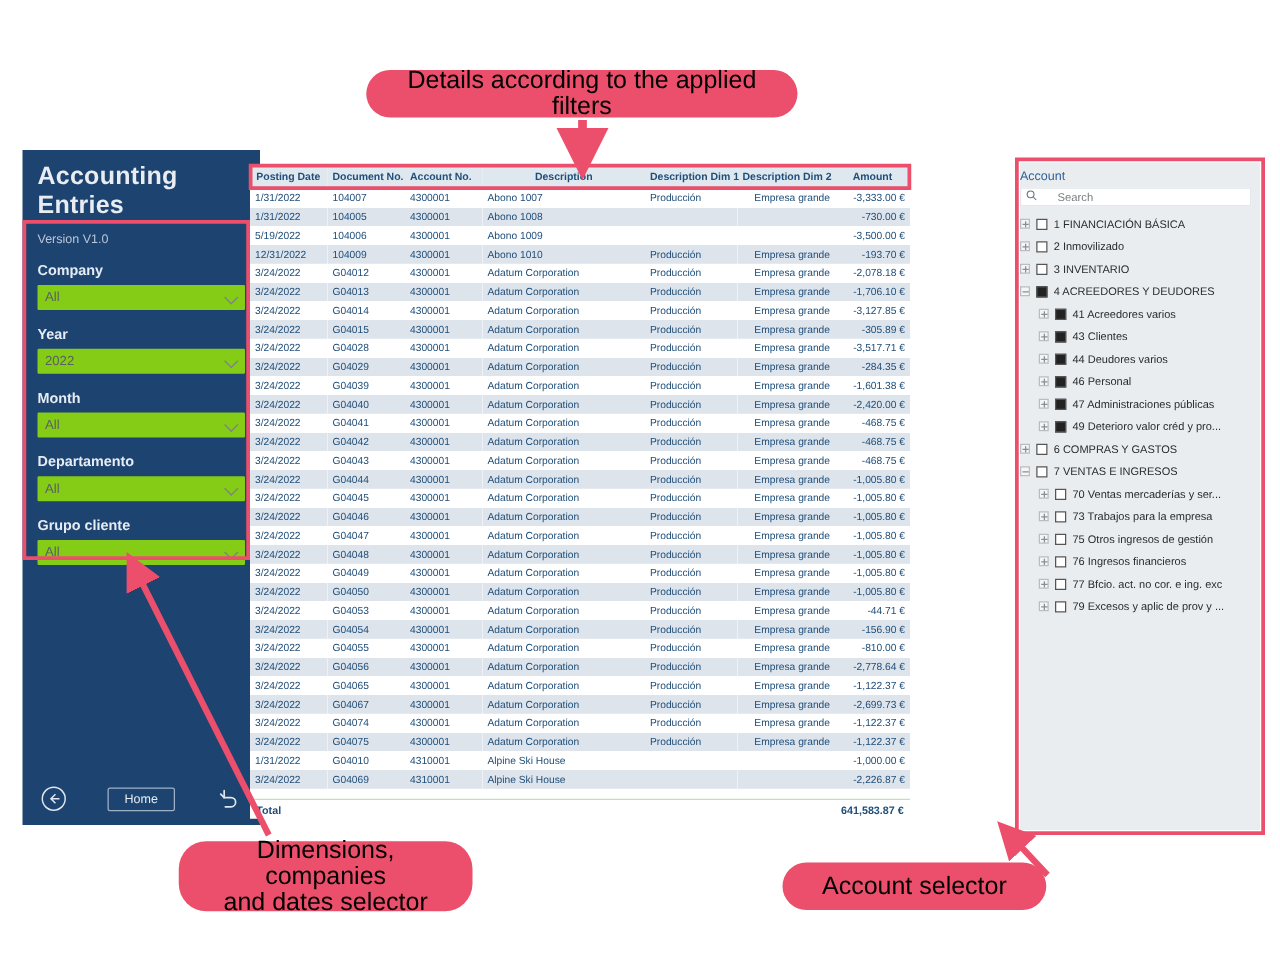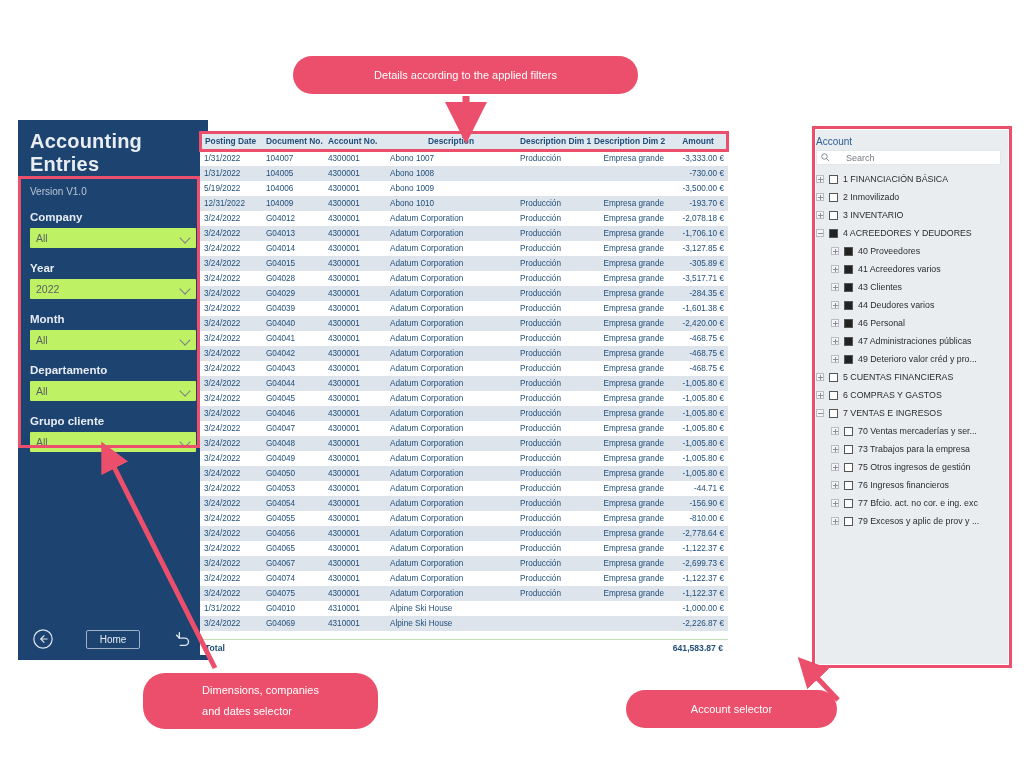--- a/index.html
+++ b/index.html
@@ -26,21 +26,21 @@
   }
   .filters { padding: 14px 12px 0 12px; }
   .filter-block { margin-bottom: 14px; }
   .filter-label {
     color: #e6ecf3; font-size: 11.5px; font-weight: bold;
     margin-bottom: 5px;
   }
   .filter-select {
     position: relative;
     height: 20px;
-    background: #bef264;
+    background: #84cc16;
     border-radius: 1px;
     display: flex; align-items: center;
   }
   .filter-select .val {
     font-size: 10.5px; color: #5a5f66; padding-left: 6px;
   }
   .chev {
     position: absolute; right: 7px; top: 6px;
     width: 8px; height: 8px;
     border-right: 1.4px solid #7b8089;
@@ -143,24 +143,24 @@
   }
   .cbx {
     width: 9px; height: 9px; border: 1px solid #555;
     background: #fff; flex: 0 0 9px;
   }
   .cbx.on { background: #222; }
 
   
   .callout {
     position: absolute;
-    background: #ec4f6b; color: #ffffff;
-    border-radius: 22px; text-align: left;
+    background: #ec4f6b; color: #000000;
+    border-radius: 22px; text-align: center;
     display: flex; align-items: center; justify-content: center;
-    font-size: 11px; line-height: 21px; padding: 7px 16px;
+    font-size: 20px; line-height: 21px; padding: 7px 16px;
   }
   #callout-details { left: 293px; top: 56px; width: 345px; height: 38px; }
   #callout-dims { left: 143px; top: 673px; width: 235px; height: 56px; }
   #callout-account { left: 626px; top: 690px; width: 211px; height: 38px; }
 
   .hl-box {
     position: absolute; border: 3px solid #ec4f6b; pointer-events: none;
   }
   #hl-filters { left: 18px; top: 176px; width: 182px; height: 272px; }
   #hl-header  { left: 199px; top: 131px; width: 530px; height: 21px; }
@@ -574,25 +574,20 @@
           <span>3 INVENTARIO</span>
         </div>
         <div class="tnode">
           <span class="exp"></span>
           <span class="cbx on"></span>
           <span>4 ACREEDORES Y DEUDORES</span>
         </div>
         <div class="tnode lvl2">
           <span class="exp plus"></span>
           <span class="cbx on"></span>
-          <span>40 Proveedores</span>
-        </div>
-        <div class="tnode lvl2">
-          <span class="exp plus"></span>
-          <span class="cbx on"></span>
           <span>41 Acreedores varios</span>
         </div>
         <div class="tnode lvl2">
           <span class="exp plus"></span>
           <span class="cbx on"></span>
           <span>43 Clientes</span>
         </div>
         <div class="tnode lvl2">
           <span class="exp plus"></span>
           <span class="cbx on"></span>
@@ -605,25 +600,20 @@
         </div>
         <div class="tnode lvl2">
           <span class="exp plus"></span>
           <span class="cbx on"></span>
           <span>47 Administraciones públicas</span>
         </div>
         <div class="tnode lvl2">
           <span class="exp plus"></span>
           <span class="cbx on"></span>
           <span>49 Deterioro valor créd y pro...</span>
-        </div>
-        <div class="tnode">
-          <span class="exp plus"></span>
-          <span class="cbx"></span>
-          <span>5 CUENTAS FINANCIERAS</span>
         </div>
         <div class="tnode">
           <span class="exp plus"></span>
           <span class="cbx"></span>
           <span>6 COMPRAS Y GASTOS</span>
         </div>
         <div class="tnode">
           <span class="exp"></span>
           <span class="cbx"></span>
           <span>7 VENTAS E INGRESOS</span>

